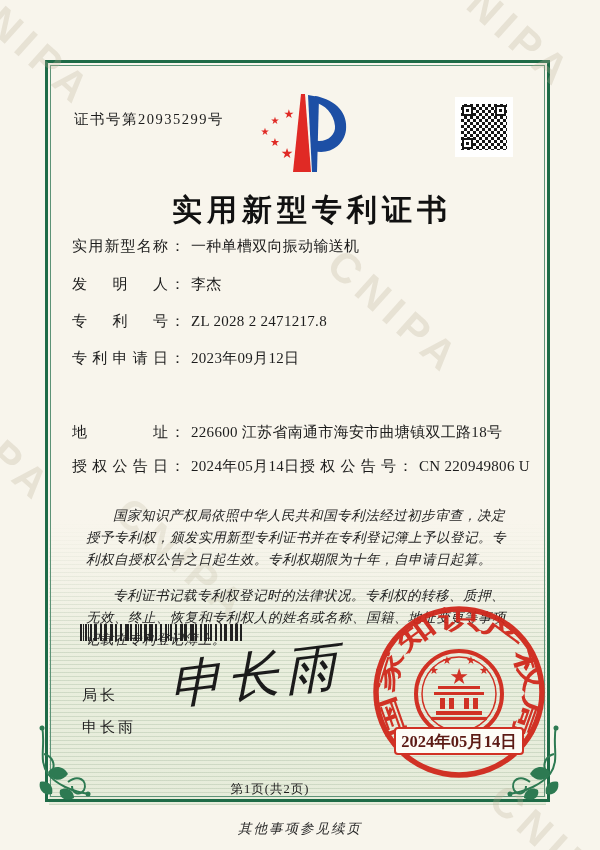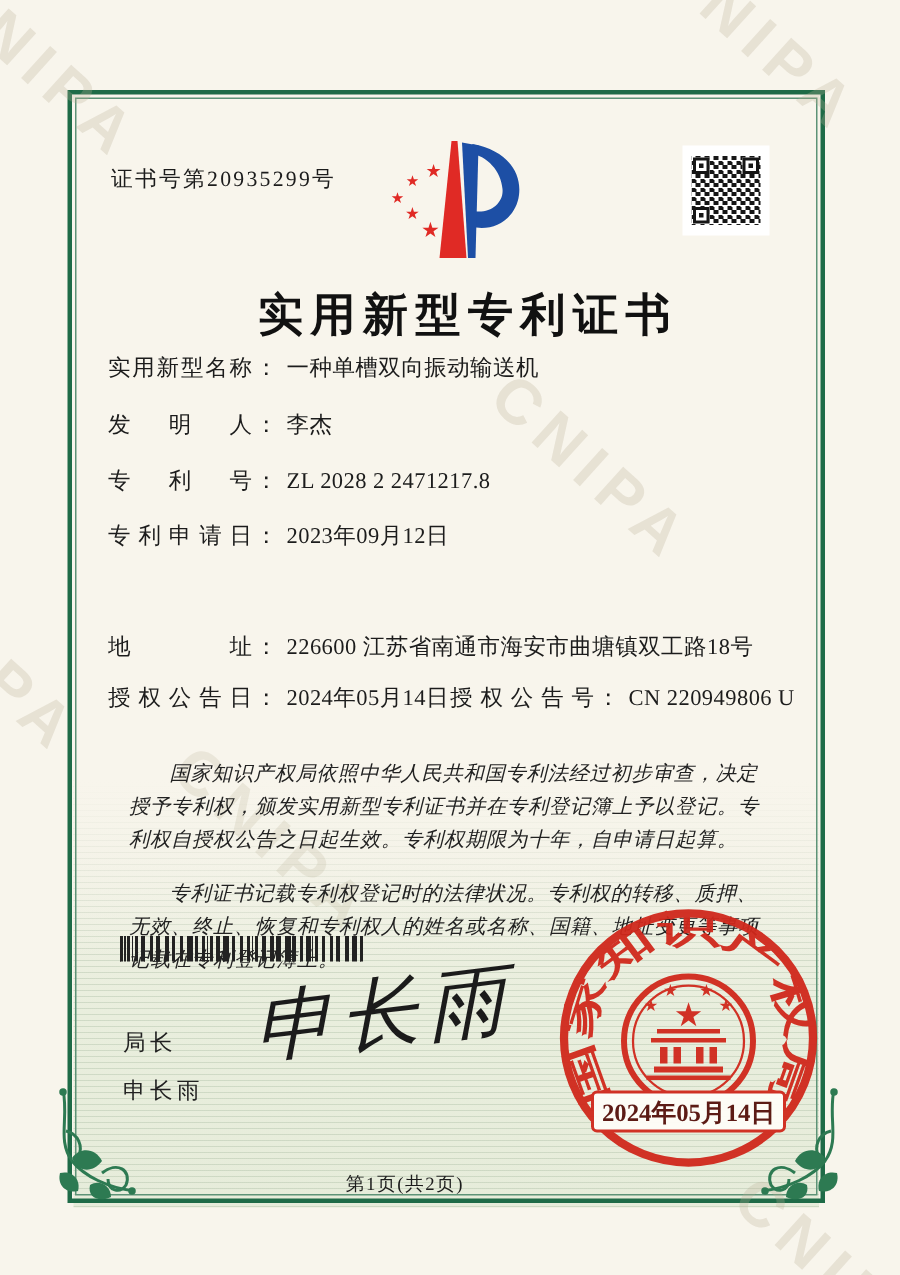--- a/index.html
+++ b/index.html
@@ -194,14 +194,15 @@
         <rect x="105" y="96" width="5" height="11"></rect>
         <rect x="68" y="109" width="46" height="4"></rect>
         <rect x="63" y="115" width="56" height="3"></rect>
       </g>
     </g>
     <rect x="27" y="126" width="128" height="26" rx="3" fill="#fffdf8" stroke="#d0281c" stroke-width="2"></rect>
     <text x="91" y="145" text-anchor="middle" font-size="16.5" font-weight="bold" fill="#55100b">2024年05月14日</text>
   </svg>
 
   <div class="abs page-ind">第1页(共2页)</div>
+  <div class="abs note">其他事项参见续页</div>
 
 </main>
 
 </body></html>

